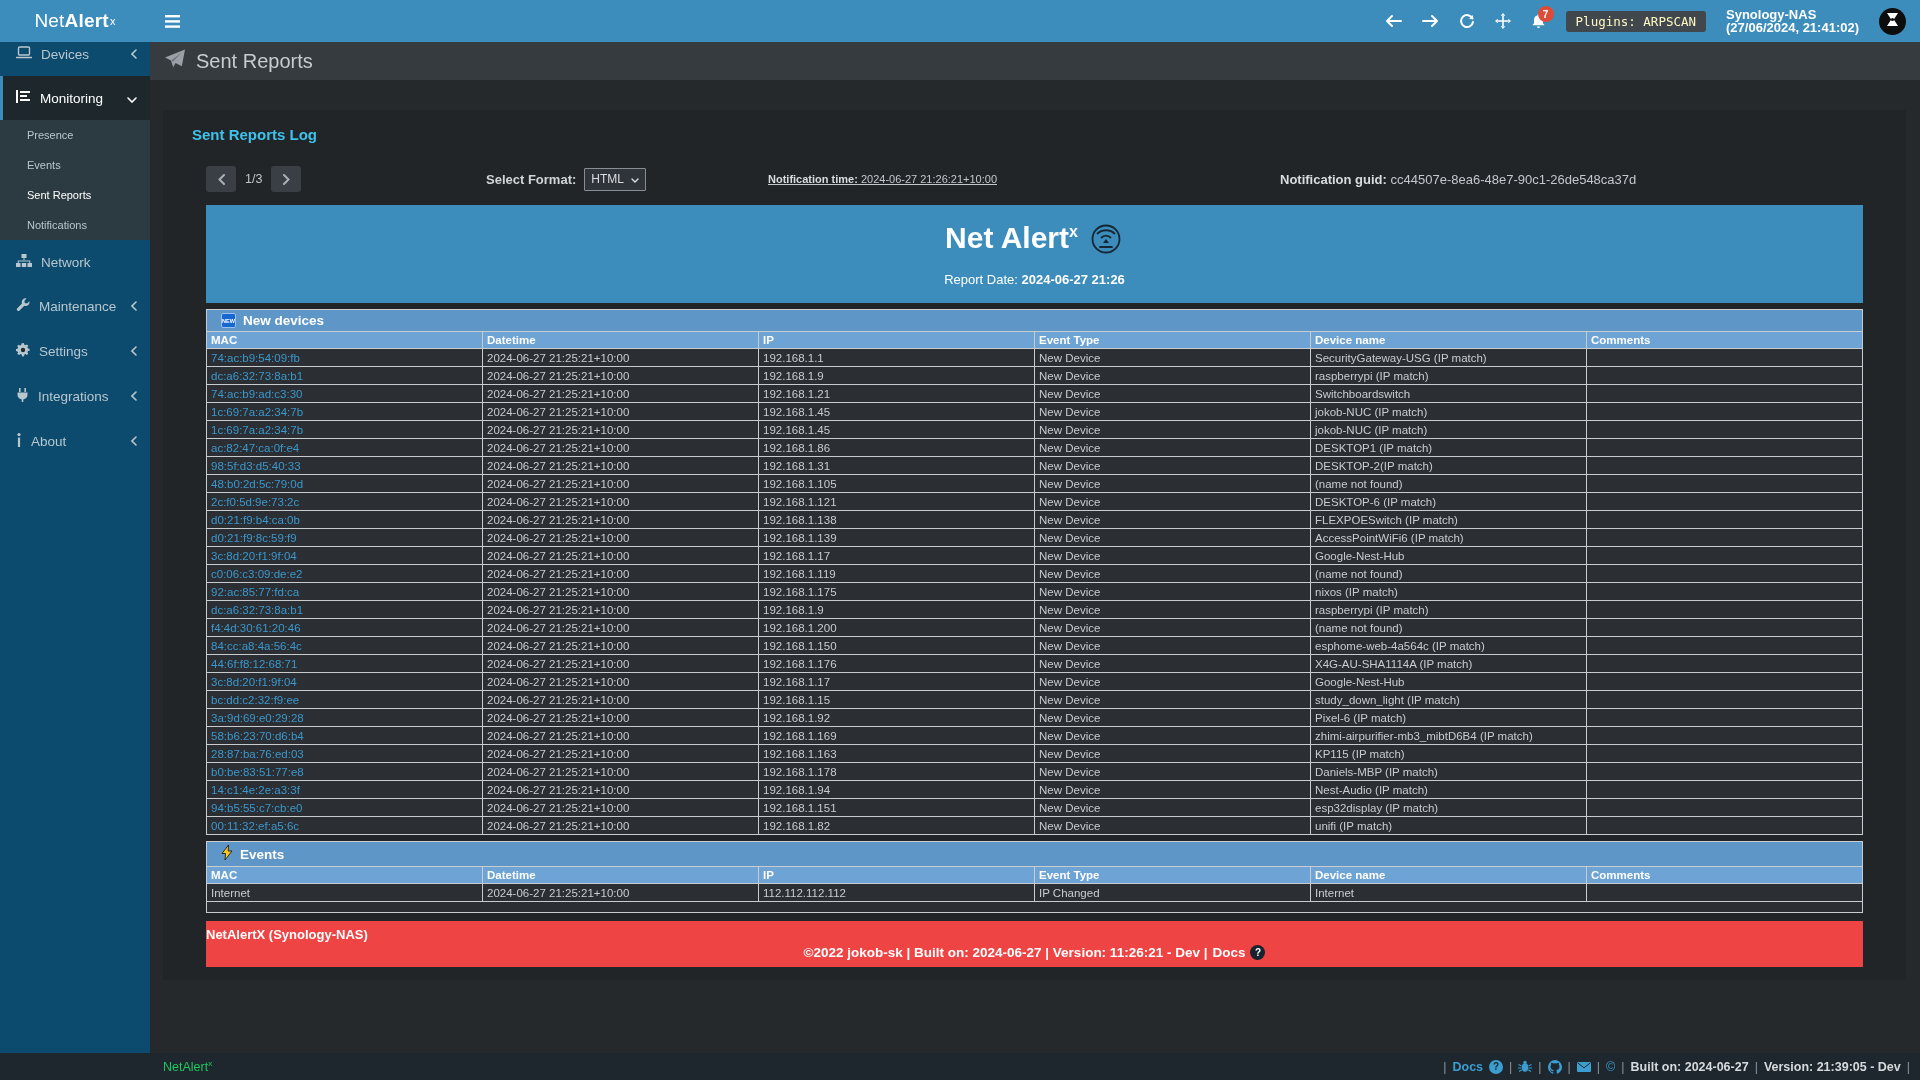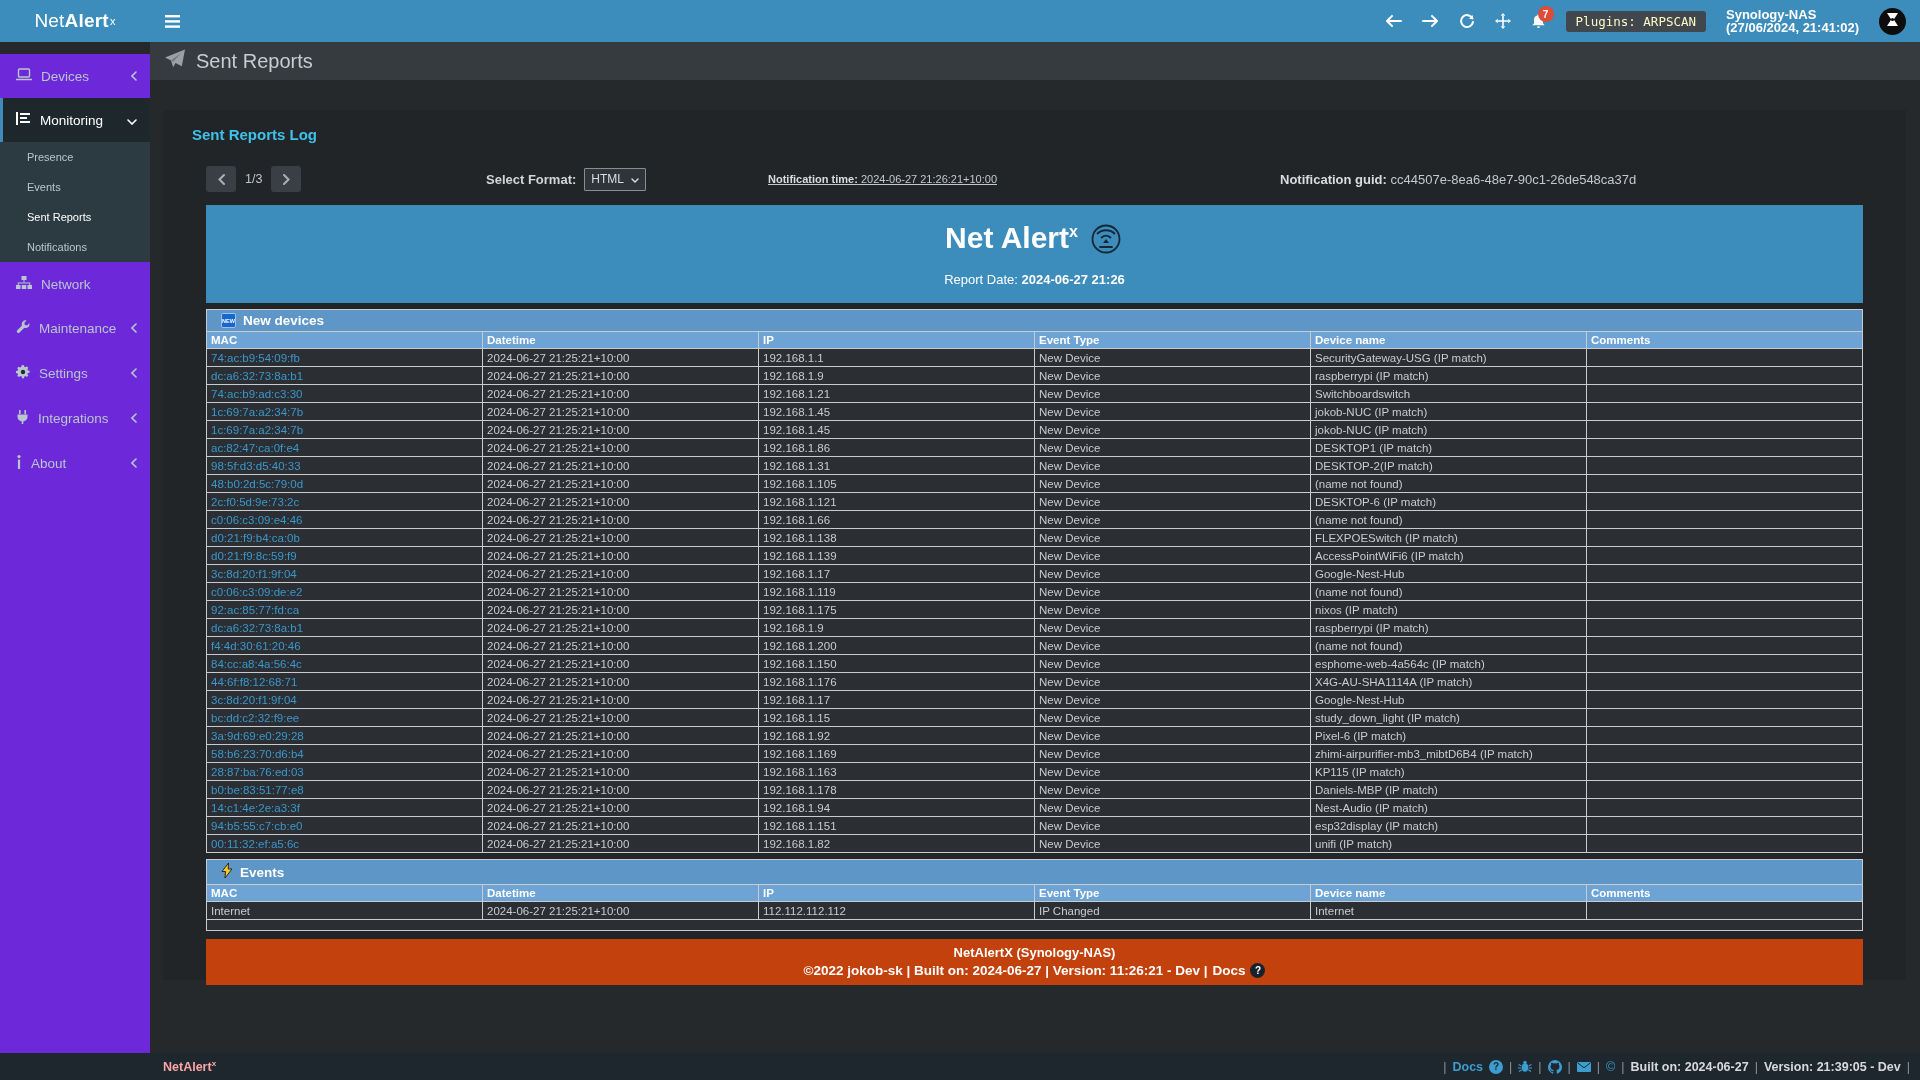--- a/index.html
+++ b/index.html
@@ -22,21 +22,21 @@
   .badge { position:absolute; top:-7px; right:-8px; min-width:16px; height:16px; border-radius:8px;
     background:#dd4b39; color:#fff; font-size:10px; font-weight:700; display:flex;
     align-items:center; justify-content:center; padding:0 4px; }
   .plugins-pill { background:#40474d; color:#fef9c3; font-family:"DejaVu Sans Mono", monospace;
     font-size:12.5px; padding:3px 10px; border-radius:3px; cursor:pointer; }
   .host-block { color:#fff; font-size:13px; font-weight:700; line-height:13px; }
   .avatar { width:27px; height:27px; border-radius:50%; background:#0d0d0d; display:flex;
     align-items:center; justify-content:center; cursor:pointer; }
 
   
-  .sidebar { position:absolute; top:54px; left:0; width:150px; bottom:27px; background:#6d28d9; }
+  .sidebar { position:absolute; top:32px; left:0; width:150px; bottom:27px; background:#0c4a6e; }
   .side-item { display:flex; align-items:center; gap:9px; padding:14px 13px; color:#b8c7ce;
     font-size:13.5px; cursor:pointer; border-left:3px solid transparent; }
   .side-item .lbl { flex:1; }
   .side-item svg { flex:0 0 auto; }
   .side-item.active { border-left-color:#3c8dbc; background:#1e282c; color:#fff; }
   .submenu { background:#2c3b41; }
   .sub-item { padding:9px 10px 9px 27px; color:#b8c7ce; font-size:11px; cursor:pointer; }
   .sub-item.current { color:#ffffff; }
 
   
@@ -79,33 +79,33 @@
   .new-ico { width:15px; height:15px; background:#1767d0; border:1px solid #9cc3ef; color:#fff;
     font-size:5.5px; font-weight:700; display:inline-flex; align-items:center;
     justify-content:center; border-radius:2px; letter-spacing:0; }
   .cols-row th { background:#6ea3d6; color:#fff; font-size:11.5px; font-weight:700;
     padding:2px 4px; }
   .rep-table td { background:#2b2f33; color:#c9cccf; font-size:11.5px; padding:2.5px 4px;
     height:18px; }
   td.mac-link { color:#3b97cc; cursor:pointer; }
   .empty-cell { height:11px !important; }
 
-  .rep-footer { margin-top:8px; background:#c2410c; color:#fff; text-align:center;
+  .rep-footer { margin-top:8px; background:#ef4444; color:#fff; text-align:left;
     padding:6px 0 7px 0; }
   .rep-footer .l1 { font-size:13px; font-weight:700; }
   .rep-footer .l2 { font-size:13.5px; font-weight:700; margin-top:3px; display:flex;
     align-items:center; justify-content:center; gap:5px; }
   .q-dark { width:15px; height:15px; border-radius:50%; background:#16222e; color:#fff;
     font-size:10px; font-weight:700; display:inline-flex; align-items:center;
     justify-content:center; cursor:pointer; }
 
   
   .bottombar { position:absolute; left:0; bottom:0; width:1920px; height:27px; background:#1e272d;
     display:flex; align-items:center; font-size:12.5px; color:#d7dadd; }
-  .bb-brand { margin-left:163px; color:#fca5a5; font-weight:700; cursor:pointer; }
+  .bb-brand { margin-left:163px; color:#22c55e; font-weight:400; cursor:pointer; }
   .bb-brand sup { font-size:8px; }
   .bb-right { margin-left:auto; display:flex; align-items:center; gap:6px; padding-right:10px;
     font-weight:700; }
   .bb-sep { color:#8b9299; font-weight:400; }
   .bb-link { color:#3c9dd0; cursor:pointer; }
   .bb-ico { color:#3c9dd0; display:flex; align-items:center; cursor:pointer; }
   .q-blue { width:14px; height:14px; border-radius:50%; background:#3c9dd0; color:#1e272d;
     font-size:10px; font-weight:700; display:inline-flex; align-items:center;
     justify-content:center; cursor:pointer; }
 </style>
@@ -418,28 +418,20 @@
             </tr>
             <tr>
               <td class="mac-link">2c:f0:5d:9e:73:2c</td>
               <td>2024-06-27 21:25:21+10:00</td>
               <td>192.168.1.121</td>
               <td>New Device</td>
               <td>DESKTOP-6 (IP match)</td>
               <td></td>
             </tr>
             <tr>
-              <td class="mac-link">c0:06:c3:09:e4:46</td>
-              <td>2024-06-27 21:25:21+10:00</td>
-              <td>192.168.1.66</td>
-              <td>New Device</td>
-              <td>(name not found)</td>
-              <td></td>
-            </tr>
-            <tr>
               <td class="mac-link">d0:21:f9:b4:ca:0b</td>
               <td>2024-06-27 21:25:21+10:00</td>
               <td>192.168.1.138</td>
               <td>New Device</td>
               <td>FLEXPOESwitch (IP match)</td>
               <td></td>
             </tr>
             <tr>
               <td class="mac-link">d0:21:f9:8c:59:f9</td>
               <td>2024-06-27 21:25:21+10:00</td>

